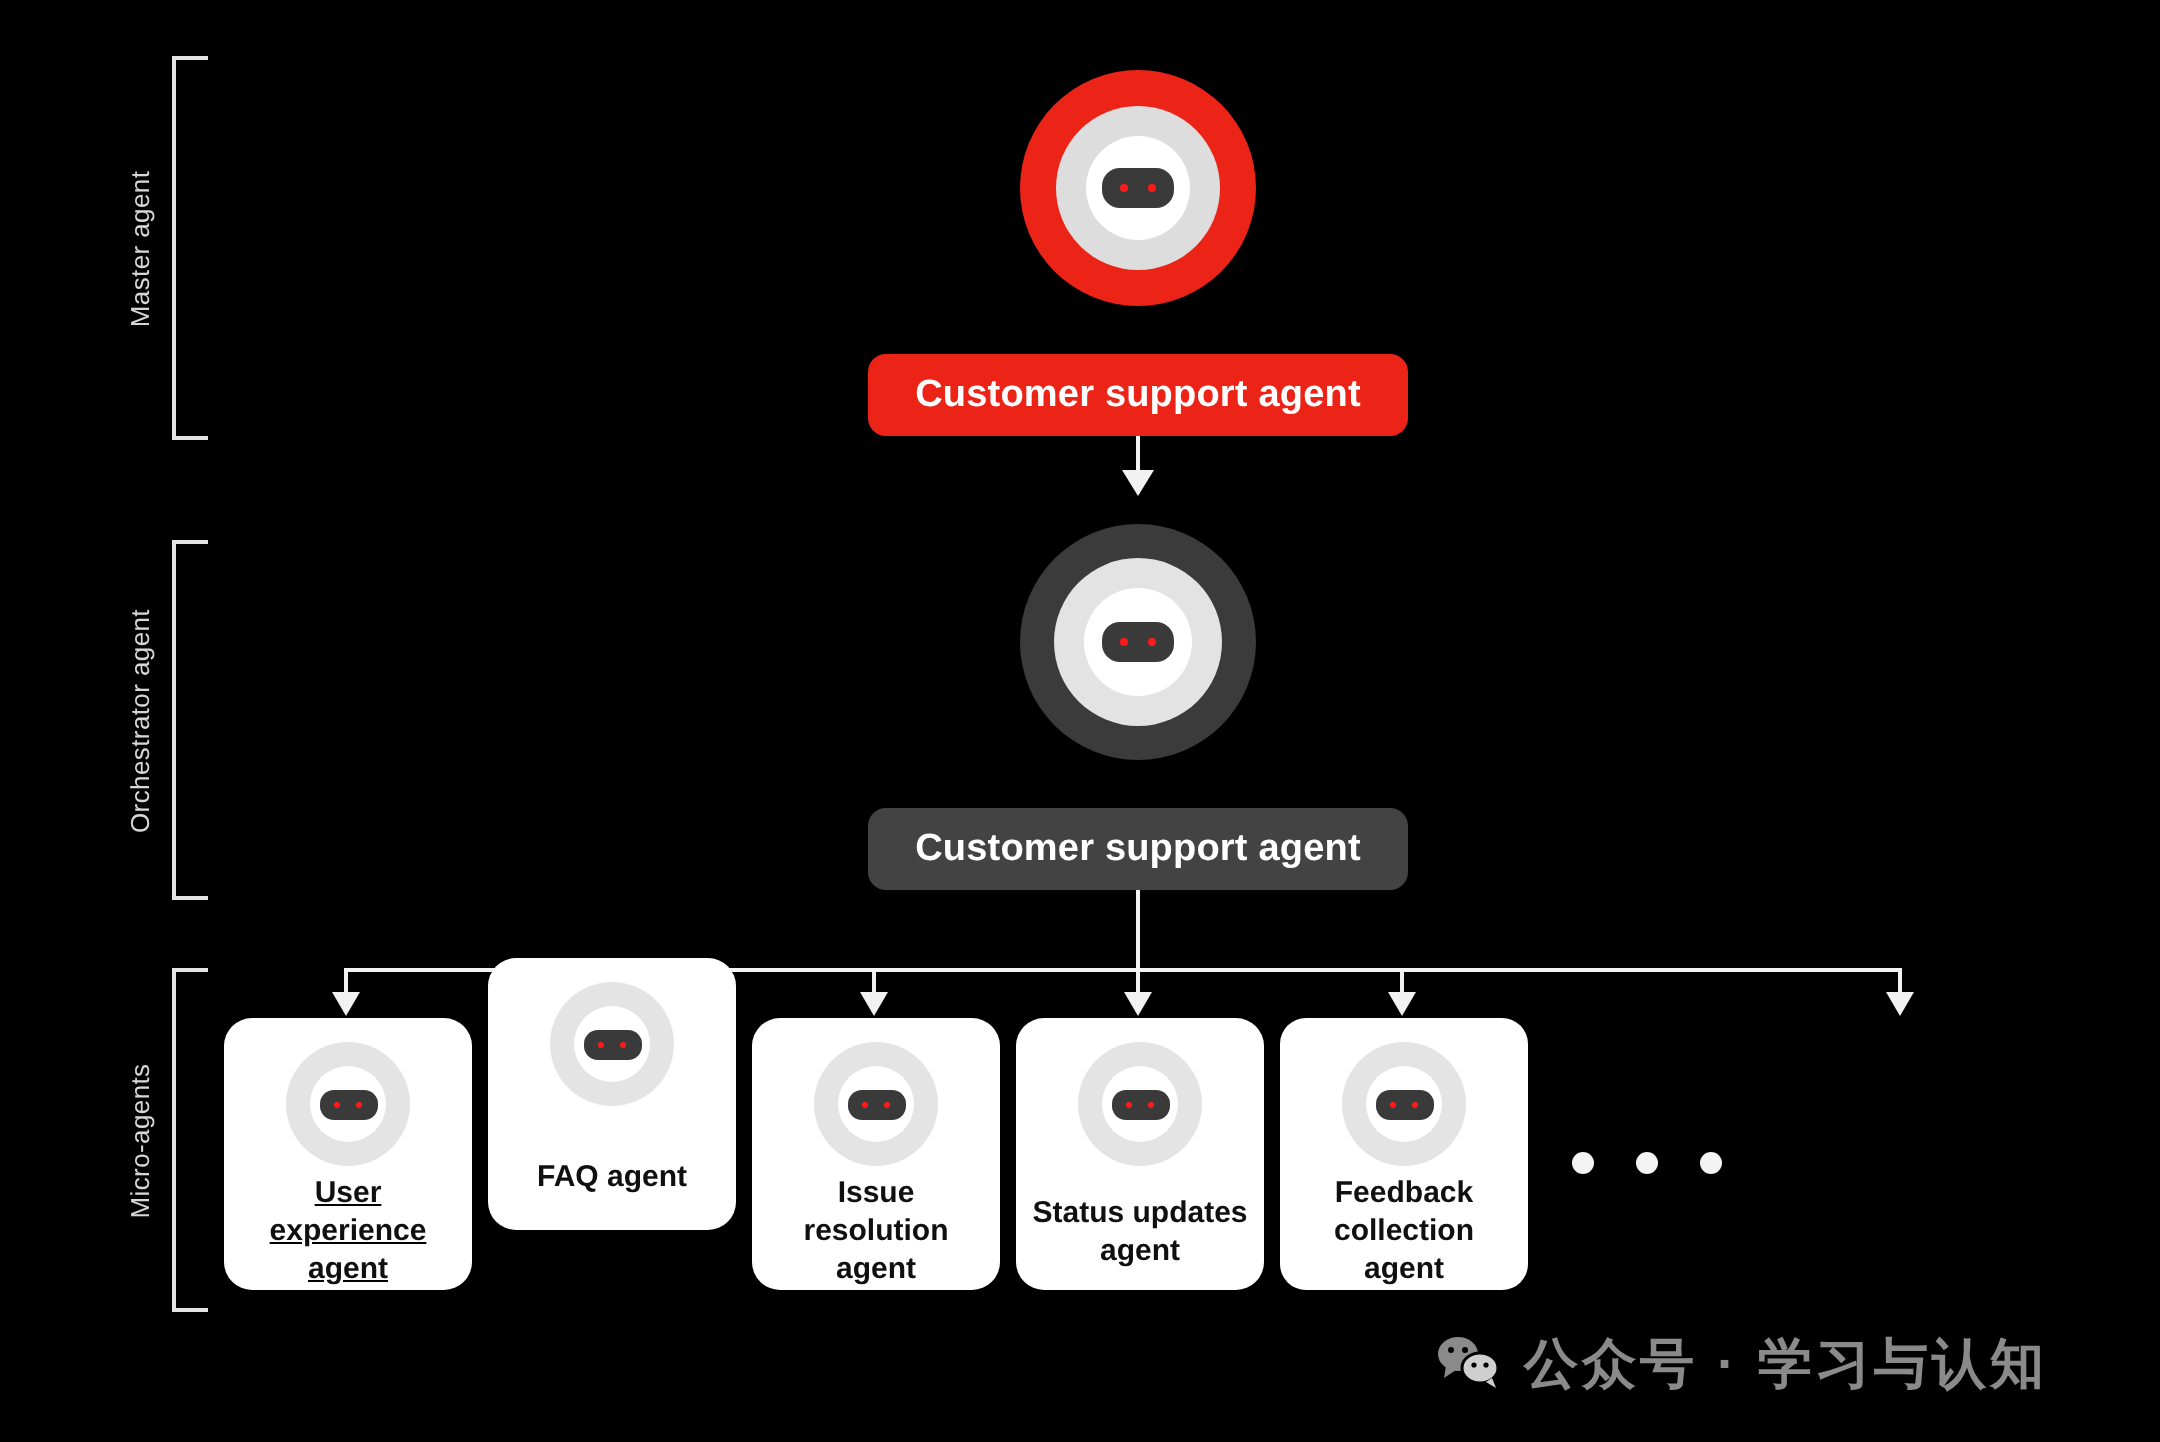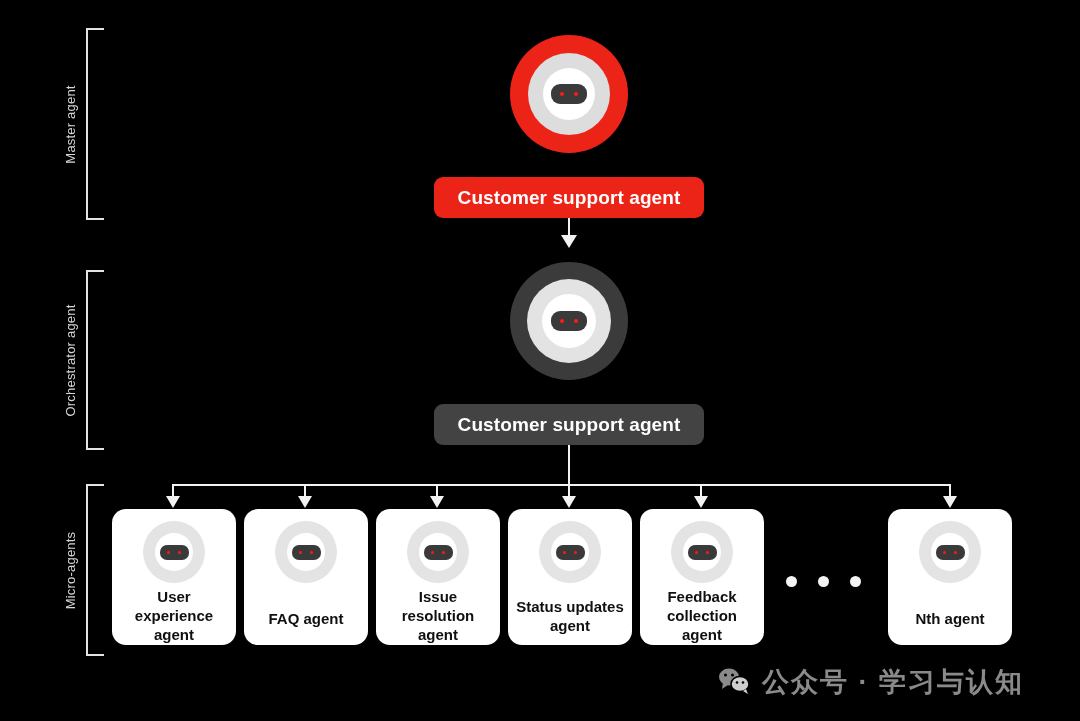--- a/index.html
+++ b/index.html
@@ -207,33 +207,33 @@
 
   <div class="vline" style="left:568px; top:484px; width:2px; height:14px;"></div>
   <div class="arrowhead small" style="left:562px; top:496px;"></div>
 
   <div class="vline" style="left:700px; top:484px; width:2px; height:14px;"></div>
   <div class="arrowhead small" style="left:694px; top:496px;"></div>
 
   <div class="vline" style="left:949px; top:484px; width:2px; height:14px;"></div>
   <div class="arrowhead small" style="left:943px; top:496px;"></div>
 
-  <div class="card" style="left:112px; top:509px; width:124px; height:136px;">
+  <div class="card" style="left:112px; top:509px; width:124px; height:136px;text-decoration:underline;">
     <div class="avatar" style="position:relative; left:0; top:0; width:62px; height:62px; background:#e4e4e4;">
       <div class="inner" style="width:38px; height:38px;">
         <div class="face" style="width:29px; height:15px; border-radius:7px;">
           <div class="eye" style="width:3px; height:3px; margin:0 4px;"></div>
           <div class="eye" style="width:3px; height:3px; margin:0 4px;"></div>
         </div>
       </div>
     </div>
     <div class="card-label">User experience agent</div>
   </div>
 
-  <div class="card" style="left:244px; top:509px; width:124px; height:136px;">
+  <div class="card" style="left:244px; top:479px; width:124px; height:136px;">
     <div class="avatar" style="position:relative; left:0; top:0; width:62px; height:62px; background:#e4e4e4;">
       <div class="inner" style="width:38px; height:38px;">
         <div class="face" style="width:29px; height:15px; border-radius:7px;">
           <div class="eye" style="width:3px; height:3px; margin:0 4px;"></div>
           <div class="eye" style="width:3px; height:3px; margin:0 4px;"></div>
         </div>
       </div>
     </div>
     <div class="card-label" style="margin-top:26px;">FAQ agent</div>
   </div>
@@ -271,31 +271,20 @@
         </div>
       </div>
     </div>
     <div class="card-label">Feedback collection agent</div>
   </div>
 
   <div class="dot" style="left:786px; top:576px;"></div>
   <div class="dot" style="left:818px; top:576px;"></div>
   <div class="dot" style="left:850px; top:576px;"></div>
 
-  <div class="card" style="left:888px; top:509px; width:124px; height:136px;">
-    <div class="avatar" style="position:relative; left:0; top:0; width:62px; height:62px; background:#e4e4e4;">
-      <div class="inner" style="width:38px; height:38px;">
-        <div class="face" style="width:29px; height:15px; border-radius:7px;">
-          <div class="eye" style="width:3px; height:3px; margin:0 4px;"></div>
-          <div class="eye" style="width:3px; height:3px; margin:0 4px;"></div>
-        </div>
-      </div>
-    </div>
-    <div class="card-label" style="margin-top:26px;">Nth agent</div>
-  </div>
 
   <div id="watermark" style="left:718px; top:664px;font-weight:bold;">
     <span style="display:inline-block; width:34px; height:30px; position:relative;">
       <svg width="34" height="30" viewBox="0 0 34 30" xmlns="http://www.w3.org/2000/svg">
         <ellipse cx="11" cy="10" rx="10" ry="8.5" fill="#8a8a8a"></ellipse>
         <path d="M5 16 L4 22 L10 18 Z" fill="#8a8a8a"></path>
         <circle cx="7.5" cy="8" r="1.5" fill="#000000"></circle>
         <circle cx="14.5" cy="8" r="1.5" fill="#000000"></circle>
         <ellipse cx="22" cy="17" rx="9" ry="7.5" fill="#cfcfcf" stroke="#000000" stroke-width="1.5"></ellipse>
         <path d="M28 22 L30 27 L25 24 Z" fill="#cfcfcf"></path>

